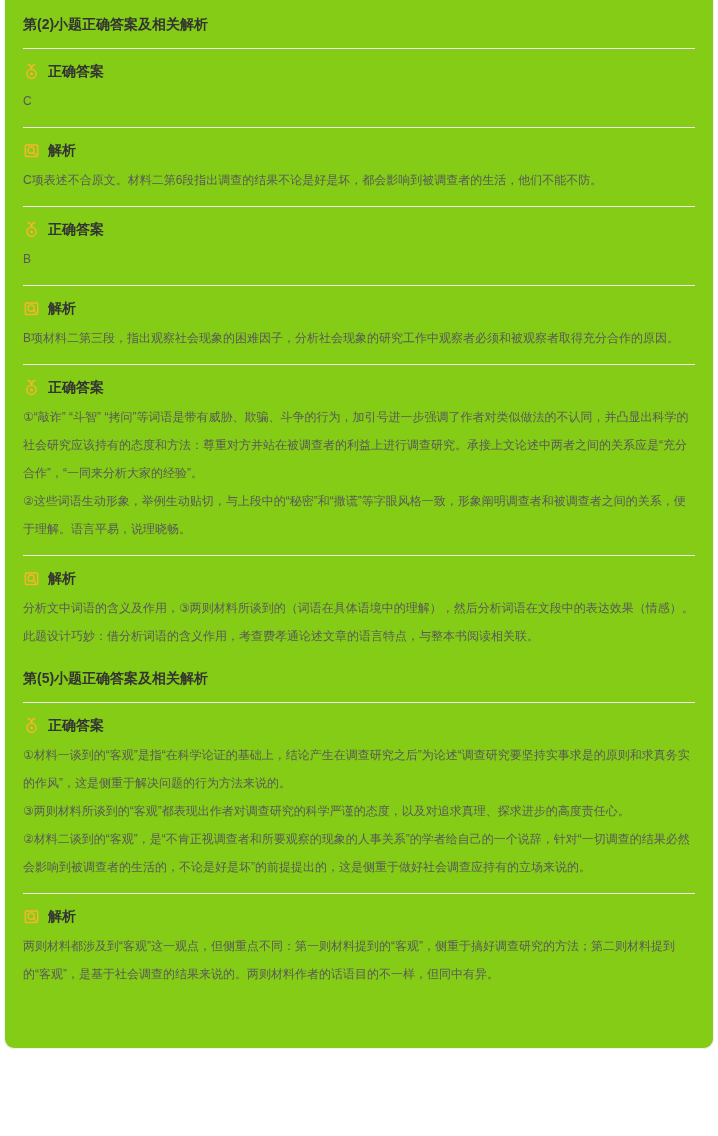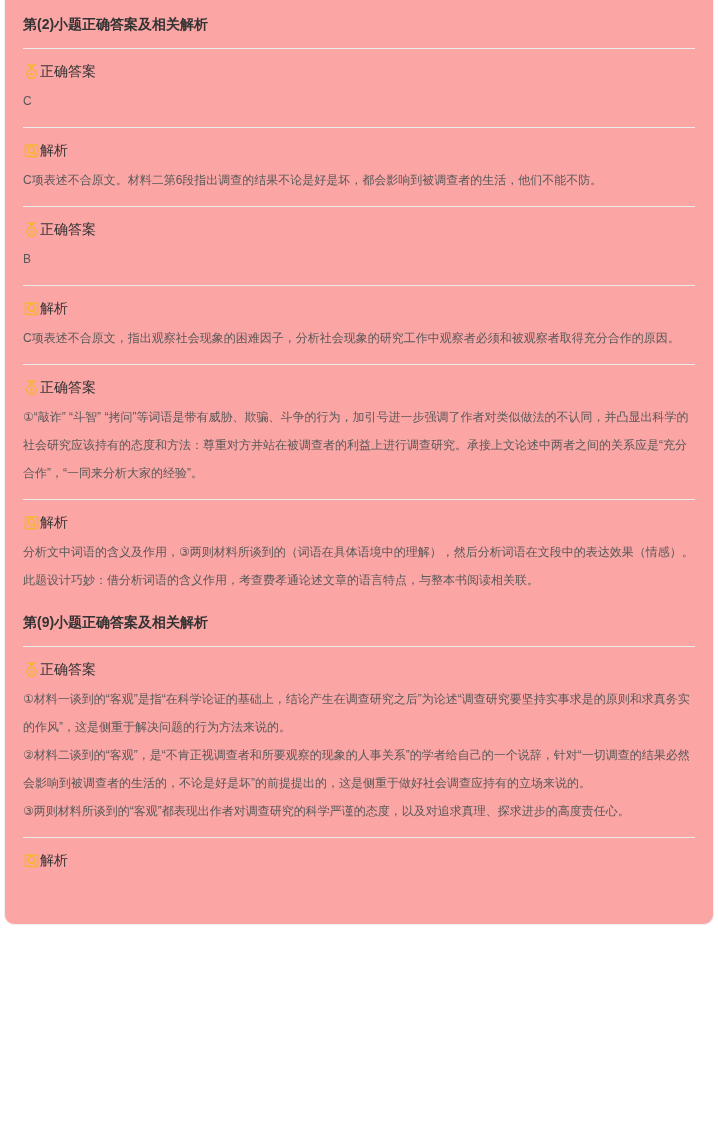--- a/index.html
+++ b/index.html
@@ -7,45 +7,46 @@
     margin: 0;
     padding: 0;
     width: 718px;
     height: 1136px;
     overflow: hidden;
     background: #ffffff;
     font-family: "Liberation Sans", "DejaVu Sans", sans-serif;
   }
   .card {
     margin: 0 4px;
-    background: #fca5a5;
+    background: #84cc16;
     border: 1px solid #f0f1f1;
     border-top: none;
     border-radius: 0 0 10px 10px;
     padding: 14px 18px 48px 18px;
   }
   .section-title {
     font-size: 14px;
     line-height: 20px;
     font-weight: 700;
     color: #333333;
     margin: 18px 0 14px 0;
   }
   section:first-of-type .section-title { margin-top: 0; }
   .divider {
     height: 1px;
     background: #ececec;
   }
   .label-row {
     display: flex;
     align-items: center;
+    gap: 8px;
     margin: 12px 0 6px 0;
     font-size: 14px;
     line-height: 20px;
-    font-weight: 400;
+    font-weight: 700;
     color: #333333;
   }
   .label-row .icon {
     display: inline-flex;
     width: 17px;
     height: 17px;
     flex: 0 0 auto;
   }
   .block-text {
     font-size: 12px;
@@ -112,79 +113,83 @@
       <span class="icon">
         <svg width="17" height="17" viewBox="0 0 16 16" fill="none">
           <rect x="2.2" y="2.8" width="11.6" height="10.9" rx="1" stroke="#F7B52C" stroke-width="1.4"></rect>
           <circle cx="7.6" cy="7.7" r="2.9" stroke="#F7B52C" stroke-width="1.4"></circle>
           <path d="M9.8 9.9l2.1 2.1" stroke="#F7B52C" stroke-width="1.4" stroke-linecap="round"></path>
         </svg>
       </span>
       <span>解析</span>
     </div>
     <div class="block-text">
-      <p>C项表述不合原文，指出观察社会现象的困难因子，分析社会现象的研究工作中观察者必须和被观察者取得充分合作的原因。</p>
+      <p>B项材料二第三段，指出观察社会现象的困难因子，分析社会现象的研究工作中观察者必须和被观察者取得充分合作的原因。</p>
     </div>
   </section>
 
   <section>
     <div class="divider"></div>
     <div class="label-row">
       <span class="icon">
         <svg width="17" height="17" viewBox="0 0 16 16" fill="none">
           <circle cx="8" cy="10.2" r="4.3" stroke="#F7B52C" stroke-width="1.4"></circle>
           <path d="M8 8.1l.62 1.33 1.4.14-1.05.97.3 1.38L8 11.2l-1.27.72.3-1.38-1.05-.97 1.4-.14z" fill="#F7B52C"></path>
           <path d="M4.8 1.6l2 .5 1.2 3.1M11.2 1.6l-2 .5-1.2 3.1" stroke="#F7B52C" stroke-width="1.4" stroke-linecap="round" stroke-linejoin="round"></path>
         </svg>
       </span>
       <span>正确答案</span>
     </div>
     <div class="block-text">
       <p>①“敲诈” “斗智” “拷问”等词语是带有威胁、欺骗、斗争的行为，加引号进一步强调了作者对类似做法的不认同，并凸显出科学的社会研究应该持有的态度和方法：尊重对方并站在被调查者的利益上进行调查研究。承接上文论述中两者之间的关系应是“充分合作”，“一同来分析大家的经验”。</p>
+      <p>②这些词语生动形象，举例生动贴切，与上段中的“秘密”和“撒谎”等字眼风格一致，形象阐明调查者和被调查者之间的关系，便于理解。语言平易，说理晓畅。</p>
     </div>
     <div class="divider"></div>
     <div class="label-row">
       <span class="icon">
         <svg width="17" height="17" viewBox="0 0 16 16" fill="none">
           <rect x="2.2" y="2.8" width="11.6" height="10.9" rx="1" stroke="#F7B52C" stroke-width="1.4"></rect>
           <circle cx="7.6" cy="7.7" r="2.9" stroke="#F7B52C" stroke-width="1.4"></circle>
           <path d="M9.8 9.9l2.1 2.1" stroke="#F7B52C" stroke-width="1.4" stroke-linecap="round"></path>
         </svg>
       </span>
       <span>解析</span>
     </div>
     <div class="block-text">
       <p>分析文中词语的含义及作用，③两则材料所谈到的（词语在具体语境中的理解），然后分析词语在文段中的表达效果（情感）。此题设计巧妙：借分析词语的含义作用，考查费孝通论述文章的语言特点，与整本书阅读相关联。</p>
     </div>
   </section>
 
   <section>
-    <h3 class="section-title">第(9)小题正确答案及相关解析</h3>
+    <h3 class="section-title">第(5)小题正确答案及相关解析</h3>
     <div class="divider"></div>
     <div class="label-row">
       <span class="icon">
         <svg width="17" height="17" viewBox="0 0 16 16" fill="none">
           <circle cx="8" cy="10.2" r="4.3" stroke="#F7B52C" stroke-width="1.4"></circle>
           <path d="M8 8.1l.62 1.33 1.4.14-1.05.97.3 1.38L8 11.2l-1.27.72.3-1.38-1.05-.97 1.4-.14z" fill="#F7B52C"></path>
           <path d="M4.8 1.6l2 .5 1.2 3.1M11.2 1.6l-2 .5-1.2 3.1" stroke="#F7B52C" stroke-width="1.4" stroke-linecap="round" stroke-linejoin="round"></path>
         </svg>
       </span>
       <span>正确答案</span>
     </div>
     <div class="block-text">
       <p>①材料一谈到的“客观”是指“在科学论证的基础上，结论产生在调查研究之后”为论述“调查研究要坚持实事求是的原则和求真务实的作风”，这是侧重于解决问题的行为方法来说的。</p>
+      <p>③两则材料所谈到的“客观”都表现出作者对调查研究的科学严谨的态度，以及对追求真理、探求进步的高度责任心。</p>
       <p>②材料二谈到的“客观”，是“不肯正视调查者和所要观察的现象的人事关系”的学者给自己的一个说辞，针对“一切调查的结果必然会影响到被调查者的生活的，不论是好是坏”的前提提出的，这是侧重于做好社会调查应持有的立场来说的。</p>
-      <p>③两则材料所谈到的“客观”都表现出作者对调查研究的科学严谨的态度，以及对追求真理、探求进步的高度责任心。</p>
     </div>
     <div class="divider"></div>
     <div class="label-row">
       <span class="icon">
         <svg width="17" height="17" viewBox="0 0 16 16" fill="none">
           <rect x="2.2" y="2.8" width="11.6" height="10.9" rx="1" stroke="#F7B52C" stroke-width="1.4"></rect>
           <circle cx="7.6" cy="7.7" r="2.9" stroke="#F7B52C" stroke-width="1.4"></circle>
           <path d="M9.8 9.9l2.1 2.1" stroke="#F7B52C" stroke-width="1.4" stroke-linecap="round"></path>
         </svg>
       </span>
       <span>解析</span>
     </div>
+    <div class="block-text">
+      <p>两则材料都涉及到“客观”这一观点，但侧重点不同：第一则材料提到的“客观”，侧重于搞好调查研究的方法；第二则材料提到的“客观”，是基于社会调查的结果来说的。两则材料作者的话语目的不一样，但同中有异。</p>
+    </div>
   </section>
 
 </main>
 
 </body></html>

